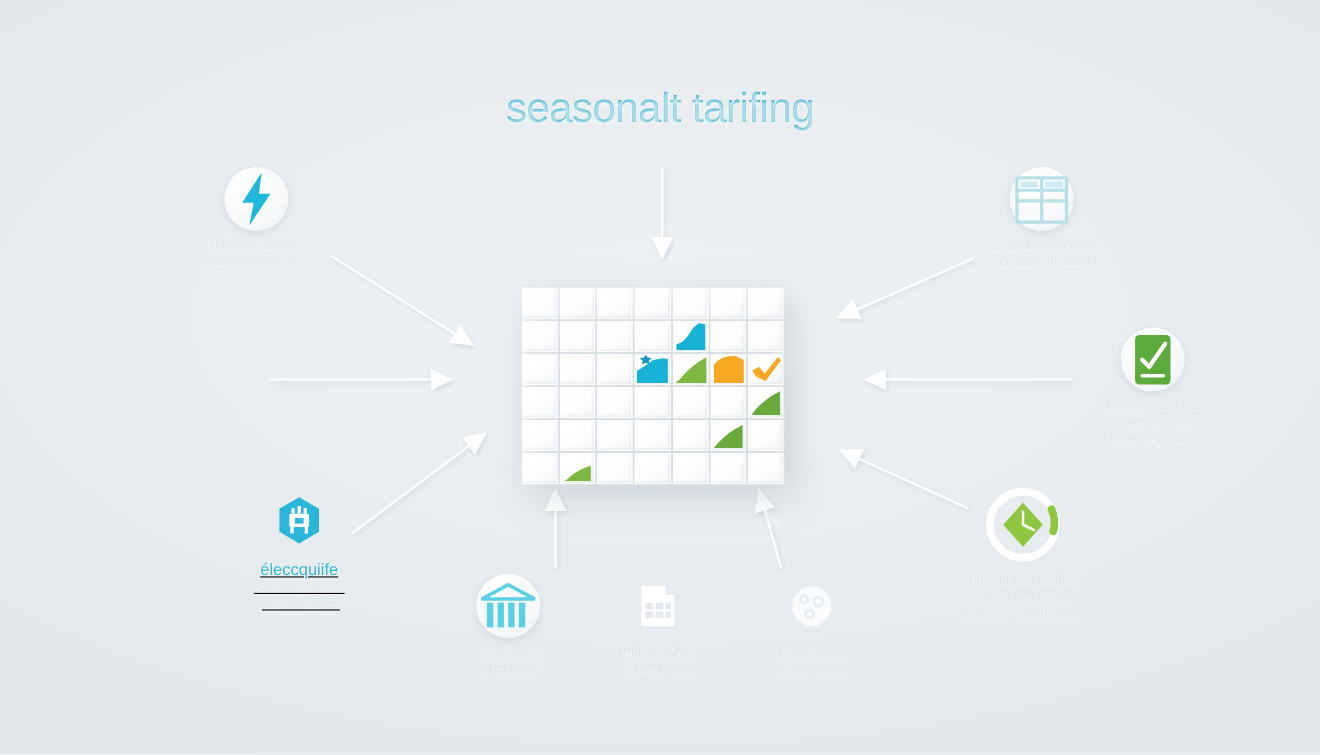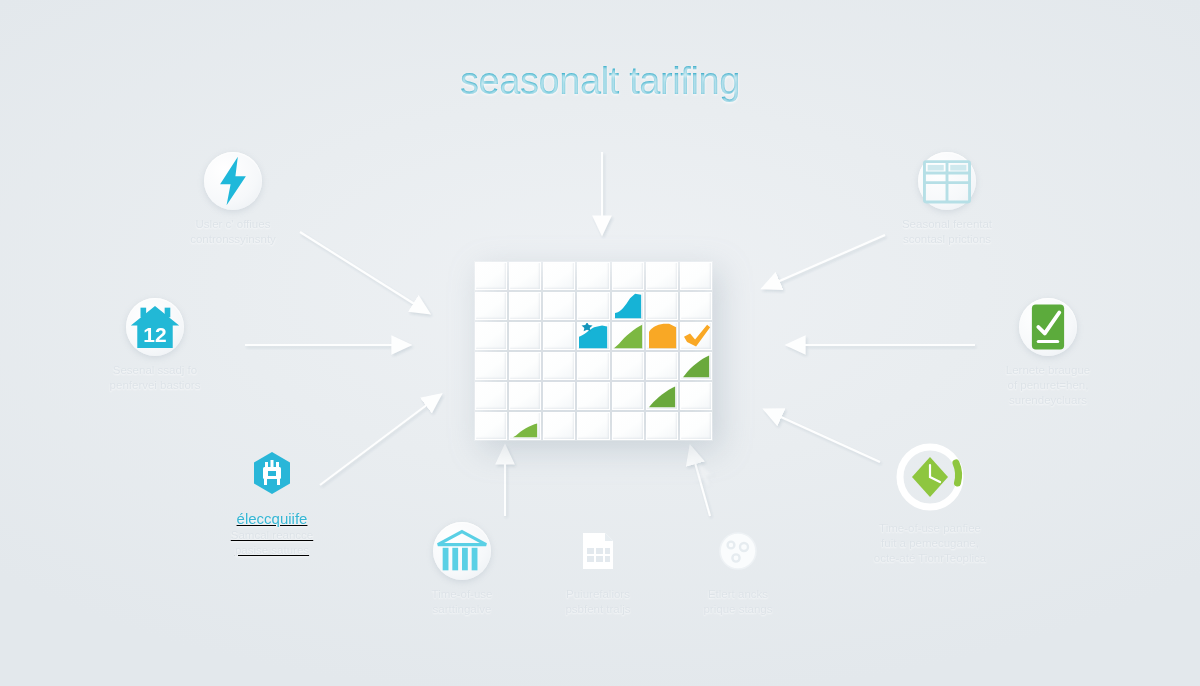--- a/index.html
+++ b/index.html
@@ -18,21 +18,21 @@
     background:
       radial-gradient(ellipse 70% 60% at 50% 42%, #eef1f4 0%, #e9edf0 45%, #e3e8ec 100%),
       linear-gradient(160deg, #eaeef1 0%, #e7ebef 40%, #dfe5ea 100%);
     overflow: hidden;
   }
 
   
   #title {
     position: absolute;
     left: 0;
-    top: 60px;
+    top: 78px;
     width: 1200px;
     text-align: center;
     font-size: 38px;
     font-weight: 400;
     letter-spacing: -0.4px;
     color: #2196bd;
     text-shadow: 0 1px 3px rgba(255,255,255,0.85);
     background: linear-gradient(95deg, #2a8fb8 0%, #1aa5c4 45%, #2b93bd 100%);
     -webkit-background-clip: text;
     background-clip: text;
@@ -263,33 +263,20 @@
     <div class="node-icon">
       <div class="plate"></div>
       <svg class="glyph" viewBox="0 0 36 36">
         <path d="M21,3 L10,20 L16.5,20 L14,33 L26,15 L19.5,15 Z" fill="#1fb8da"></path>
       </svg>
     </div>
     <div class="node-label faint">Usler c' offiues
 contronssyinsnty</div>
   </div>
 
-  <div class="node" style="left:155px; top:298px;">
-    <div class="node-icon">
-      <div class="plate"></div>
-      <svg class="glyph" viewBox="0 0 36 36">
-        <path d="M18,5 L33,17 L29,17 L29,31 L7,31 L7,17 L3,17 Z" fill="#22b8d6"></path>
-        <rect x="9" y="6" width="3.5" height="6" fill="#22b8d6"></rect>
-        <rect x="24" y="6" width="3.5" height="6" fill="#22b8d6"></rect>
-        <text x="18" y="27" font-family="Liberation Sans, sans-serif" font-size="13" font-weight="bold" fill="#ffffff" text-anchor="middle">12</text>
-      </svg>
-    </div>
-    <div class="node-label faint">Sesenal ssadj fo
-penfervei bastiors</div>
-  </div>
 
   <div class="node" style="left:947px; top:152px;">
     <div class="node-icon">
       <div class="plate"></div>
       <svg class="glyph" viewBox="0 0 36 36">
         <g fill="none" stroke="#b6dfe6" stroke-width="1.8">
           <rect x="4" y="6" width="28" height="25" rx="1"></rect>
           <line x1="18" y1="6" x2="18" y2="31"></line>
           <line x1="4" y1="13" x2="32" y2="13"></line>
           <line x1="4" y1="19" x2="32" y2="19"></line>

